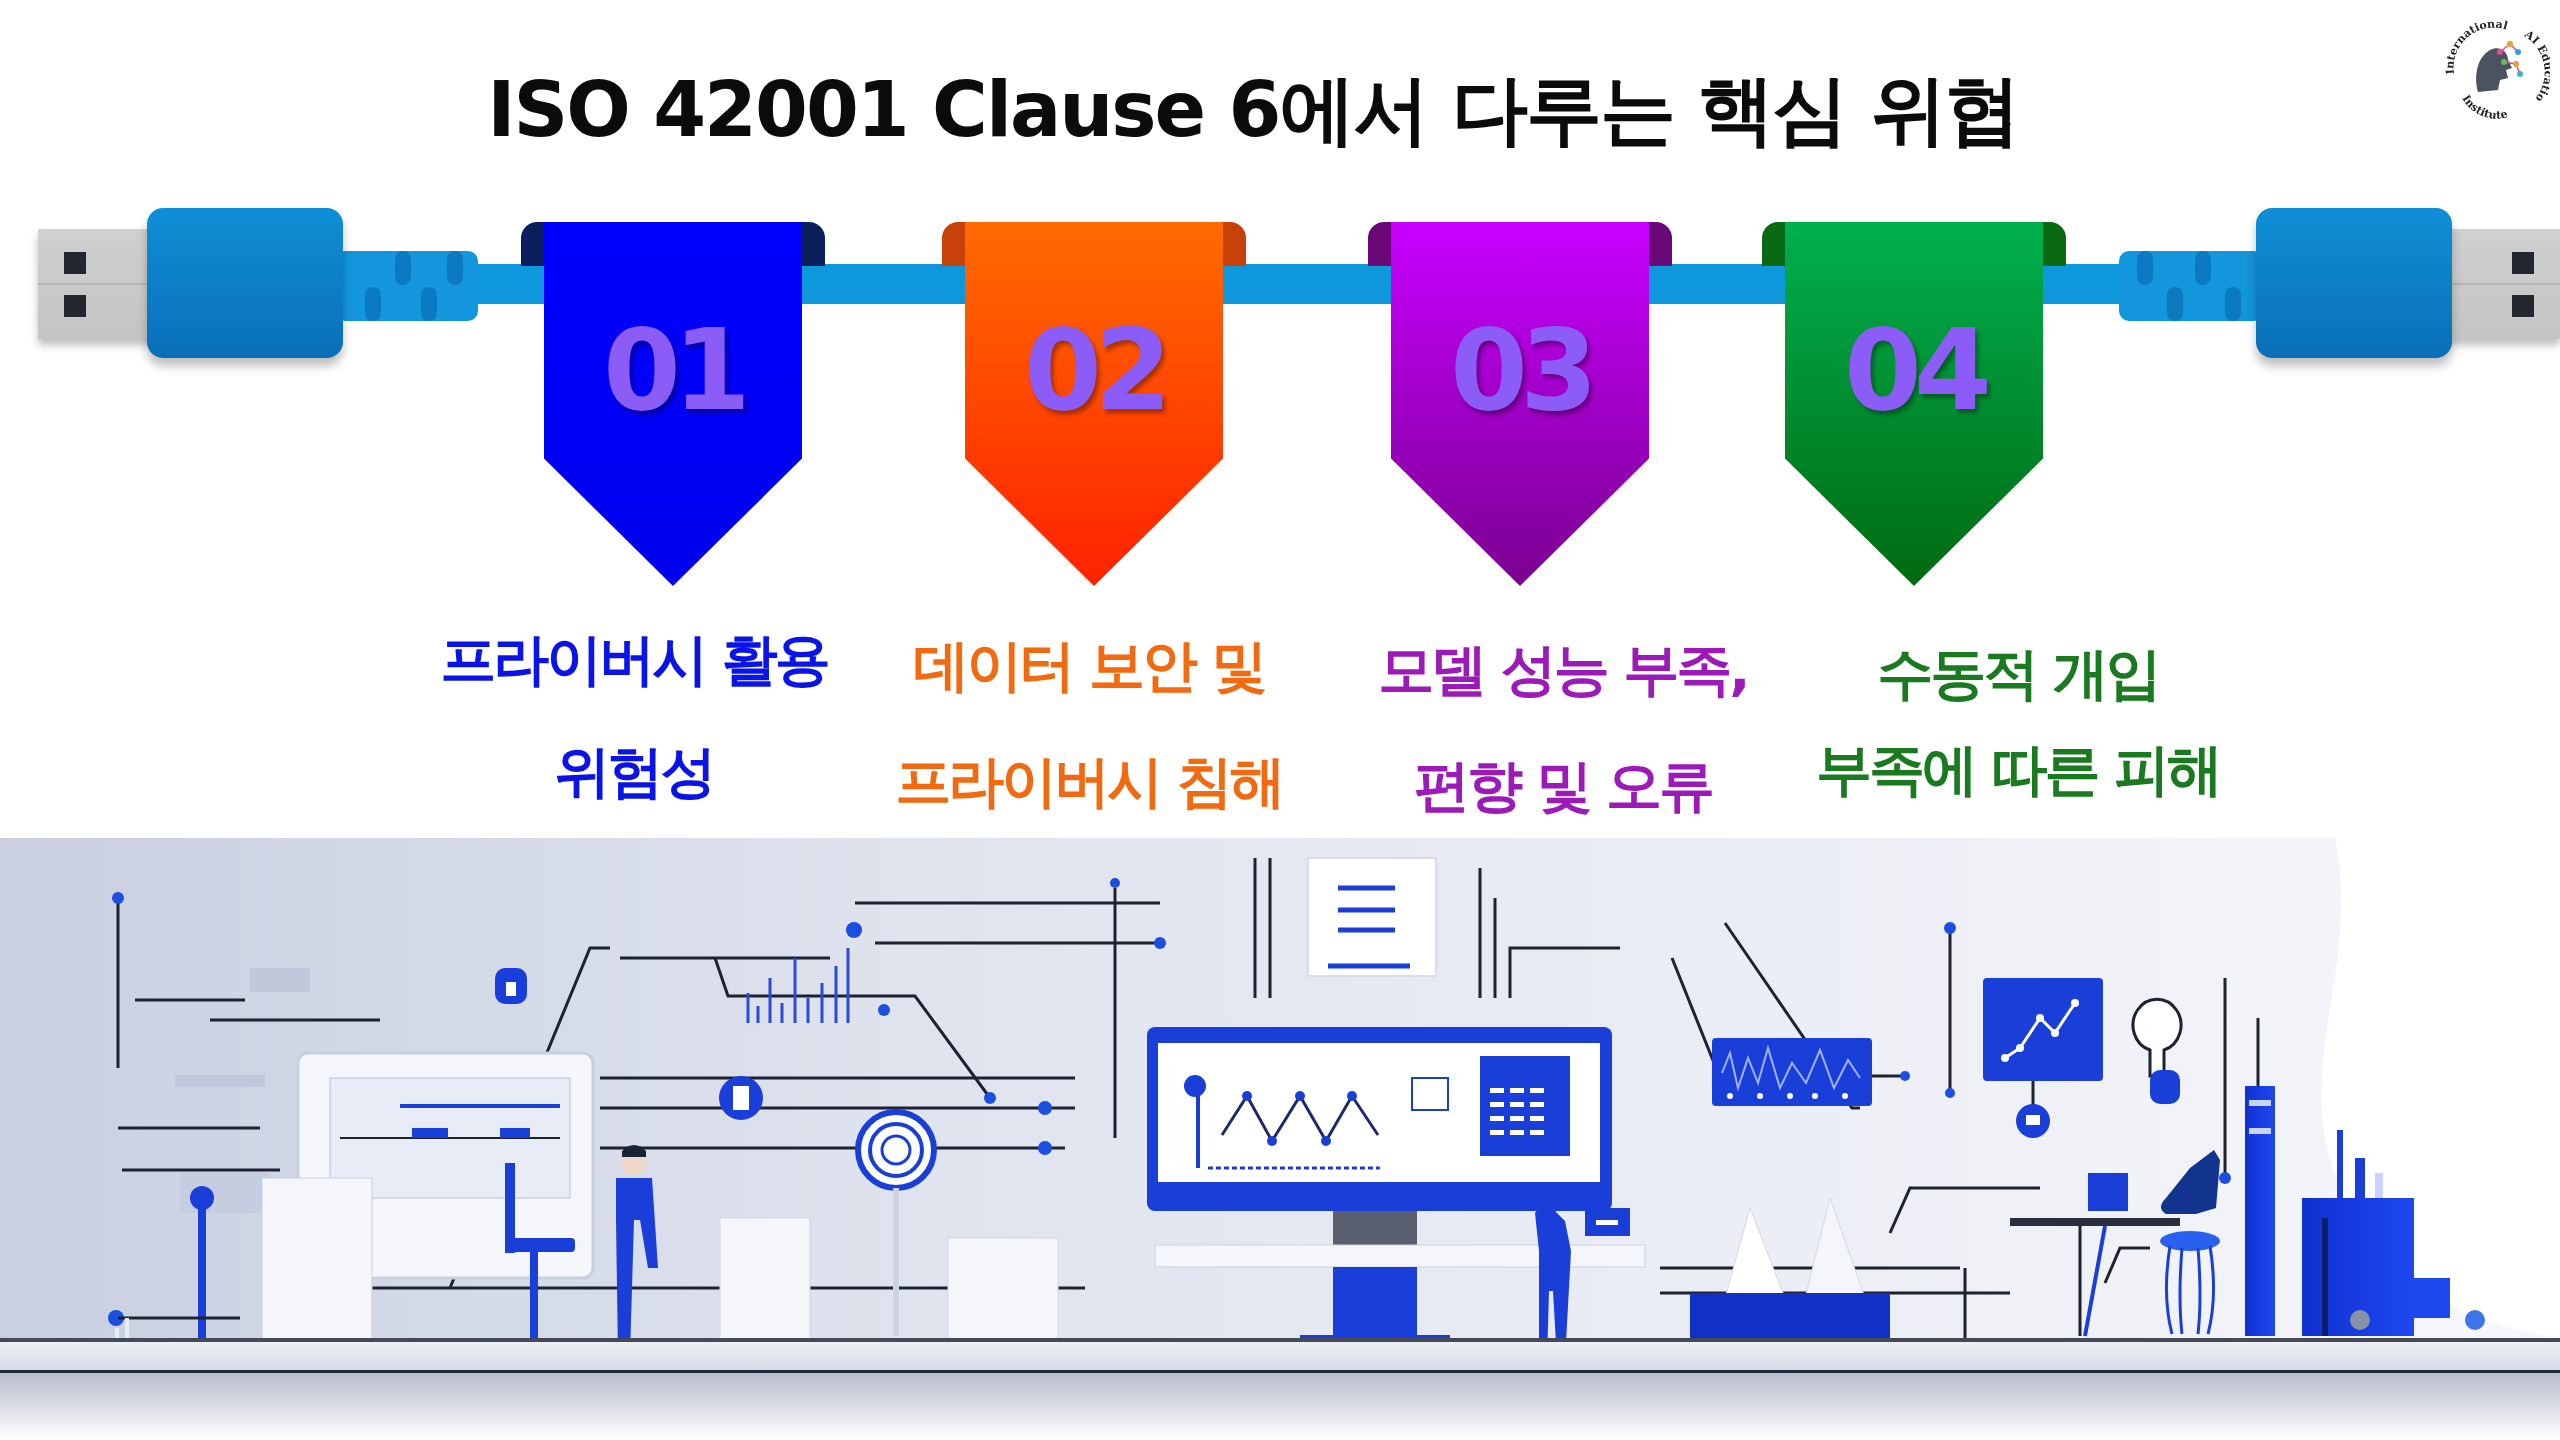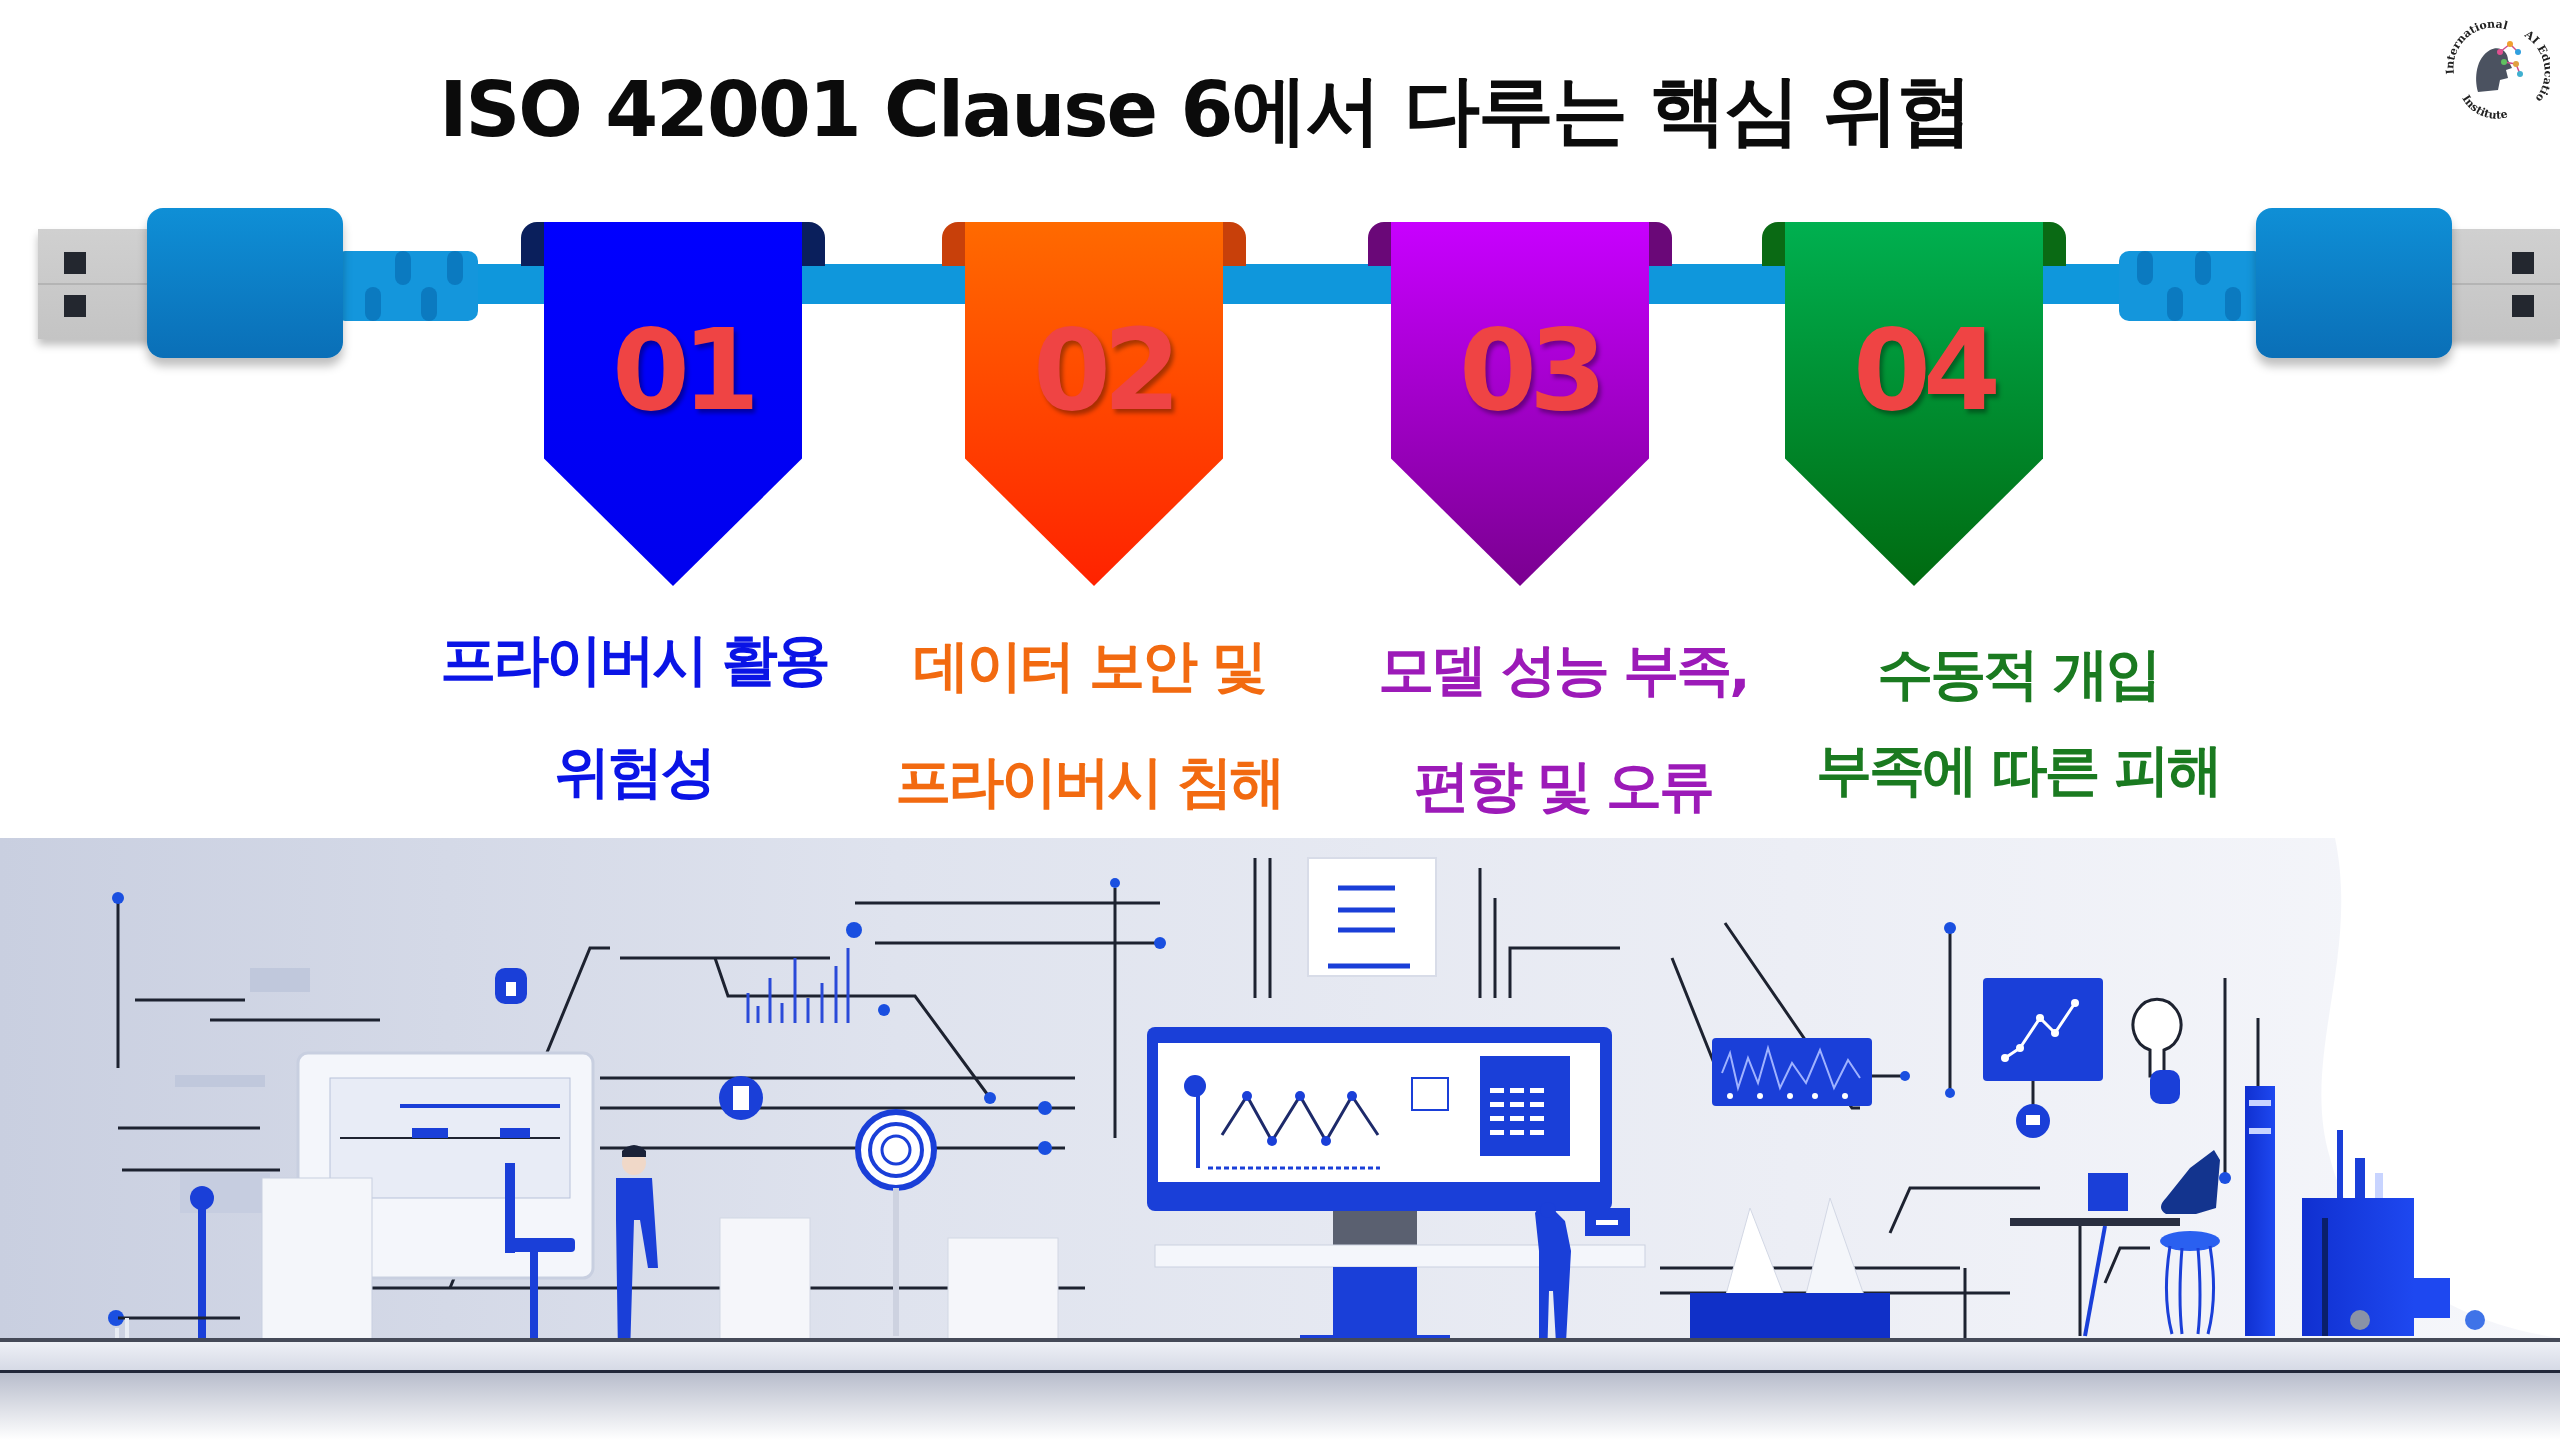--- a/index.html
+++ b/index.html
@@ -1,39 +1,39 @@
 <!DOCTYPE html>
 <html><head>
 <meta charset="utf-8">
 <style>
   html, body { margin:0; padding:0; }
   body { width:2560px; height:1440px; position:relative; overflow:hidden; background:#ffffff; font-family:"DejaVu Sans", sans-serif; }
   .abs { position:absolute; }
 
   
-  .title { left:0; width:2410px; top:62px; text-align:center; font-family:"DejaVu Sans", sans-serif; font-weight:bold; font-size:76px; letter-spacing:-2px; color:#0b0b0b; line-height:96px; }
+  .title { left:0; width:2410px; top:62px; text-align:center; font-family:"DejaVu Sans", sans-serif; font-weight:bold; font-size:76px; letter-spacing:-2px; color:#0b0b0b; line-height:96px;padding-left:48px; }
 
   
   .logo { left:2438px; top:12px; width:112px; height:112px; border-radius:50%; background:#fff; }
   .logo svg { width:112px; height:112px; display:block; }
 
   
   .usb-metal { background:linear-gradient(#d0d0d0,#c4c4c4); box-shadow:0 6px 8px rgba(0,0,0,.25); }
   .usb-metal .slot { position:absolute; width:22px; height:22px; background:#23272f; }
   .usb-metal .seam { position:absolute; left:0; right:0; top:54px; height:2px; background:#b4b4b4; }
   .usb-housing { border-radius:16px; background:linear-gradient(#0f8fd6,#0a6fb7); box-shadow:0 8px 10px rgba(0,0,0,.25); }
   .usb-neck { background:#1496dc; border-radius:10px; }
   .usb-neck .rib { position:absolute; width:16px; background:#0b7ac0; border-radius:8px; }
   .cable { left:440px; width:1700px; top:264px; height:40px; background:#0f97dc; }
 
   
   .banner { width:304px; height:366px; top:222px; }
   .banner .tab { position:absolute; left:0; top:0; width:304px; height:44px; border-radius:16px 16px 0 0; }
   .banner .body { position:absolute; left:23px; top:0; width:258px; height:364px; clip-path:polygon(0 0,100% 0,100% 65%,50% 100%,0 65%); }
-  .banner .num { position:absolute; left:32px; width:258px; top:88px; text-align:center; font-family:"DejaVu Sans", sans-serif; font-weight:bold; font-size:112px; letter-spacing:-8px; color:#ef4444; text-shadow:3px 4px 4px rgba(0,0,0,.35); line-height:120px; }
+  .banner .num { position:absolute; left:23px; width:258px; top:88px; text-align:center; font-family:"DejaVu Sans", sans-serif; font-weight:bold; font-size:112px; letter-spacing:-8px; color:#8b5cf6; text-shadow:3px 4px 4px rgba(0,0,0,.35); line-height:120px; }
 
   
   .label { text-align:center; font-family:"DejaVu Sans", sans-serif; font-weight:bold; font-size:56px; letter-spacing:-3px; line-height:60px; white-space:nowrap; }
 
   
   .scene { left:0; top:838px; width:2560px; height:602px; overflow:hidden; }
   .scene-bg { position:absolute; left:0; top:0; width:2560px; height:602px; }
 </style>
 </head>
 <body>

